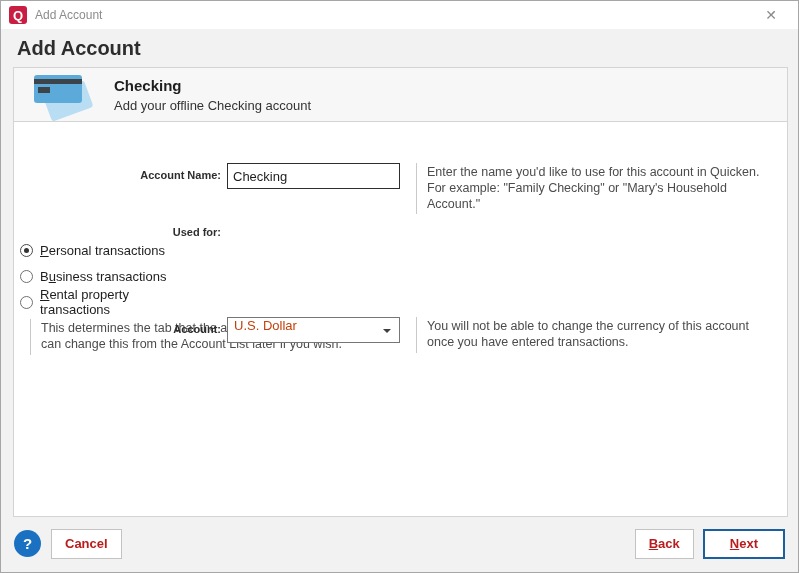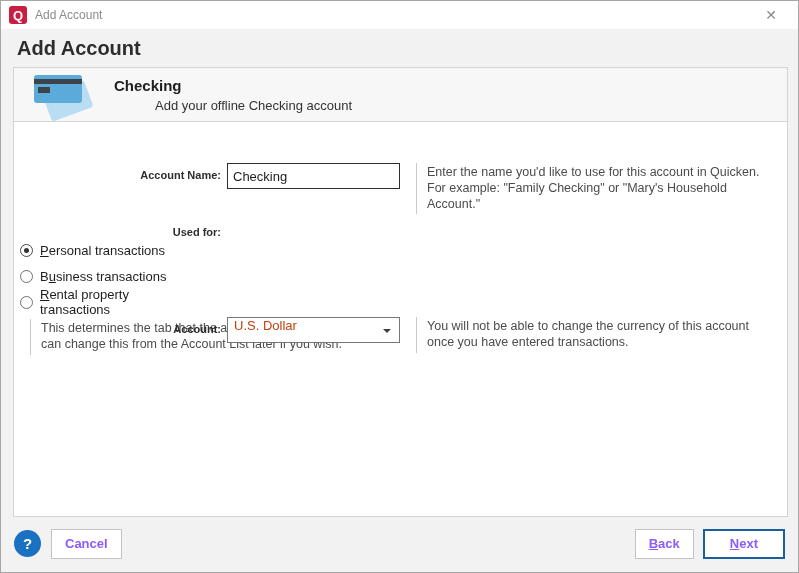--- a/index.html
+++ b/index.html
@@ -51,21 +51,21 @@
     background: #b9ddf3; border-radius: 3px; transform: rotate(-20deg);
   }
   .card-front {
     position: absolute; left: 0; top: 4px; width: 48px; height: 28px;
     background: #5caad9; border-radius: 3px; overflow: hidden;
   }
   .card-stripe { position: absolute; top: 4px; left: 0; right: 0; height: 5px; background: #3d4449; }
   .card-chip { position: absolute; top: 12px; left: 4px; width: 12px; height: 6px; background: #3d4449; }
   .type-texts { margin-left: 16px; }
   .type-title { font-size: 15px; font-weight: bold; color: #1e1e1e; }
-  .type-subtitle { font-size: 13px; color: #333333; margin-top: 4px; margin-left: 41px; }
+  .type-subtitle { font-size: 13px; color: #333333; margin-top: 4px; }
   
   .form-area { position: absolute; top: 55px; left: 0; right: 0; bottom: 0; }
   .form-row { position: absolute; left: 0; display: flex; align-items: flex-start; }
   .row-account-name { top: 40px; }
   .row-used-for { top: 97px; flex-direction: column; }
   .row-currency { top: 194px; }
   .lbl {
     width: 207px; text-align: right; font-size: 11px; font-weight: bold;
     color: #2e2e2e; padding-top: 6px; flex: 0 0 auto;
   }
@@ -111,21 +111,21 @@
     position: absolute; left: 0; right: 0; bottom: 0; height: 57px;
     display: flex; align-items: center; padding: 0 13px;
   }
   .help-circle {
     width: 27px; height: 27px; border-radius: 50%;
     background: #1a71c1; color: #fff; font-weight: bold; font-size: 15px;
     display: flex; align-items: center; justify-content: center; cursor: pointer;
     flex: 0 0 auto;
   }
   .btn {
-    background: #ffffff; border: 1px solid #c3c3c3; color: #8b5cf6;
+    background: #ffffff; border: 1px solid #c3c3c3; color: #b91c1c;
     font-family: "Liberation Sans", sans-serif; font-size: 13px; font-weight: bold;
     height: 30px; padding: 0 13px; cursor: pointer;
   }
   .btn-cancel { margin-left: 10px; }
   .btn-back { margin-left: auto; }
   .btn-next { margin-left: 9px; border: 2px solid #1c5f9e; padding: 0 25px; }
 </style>
 </head>
 <body>
 

